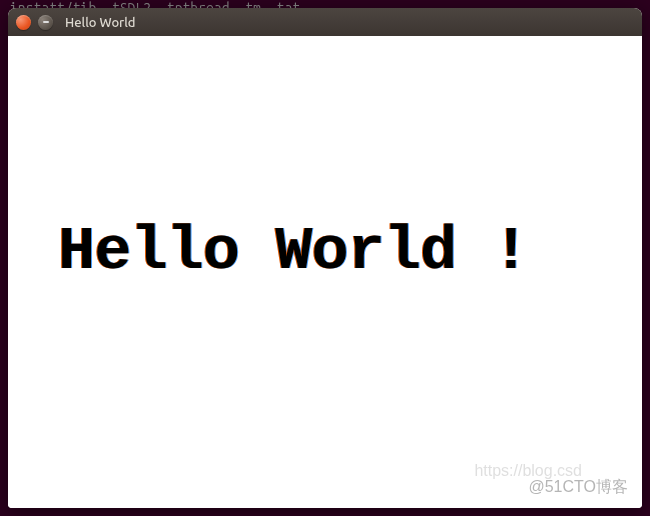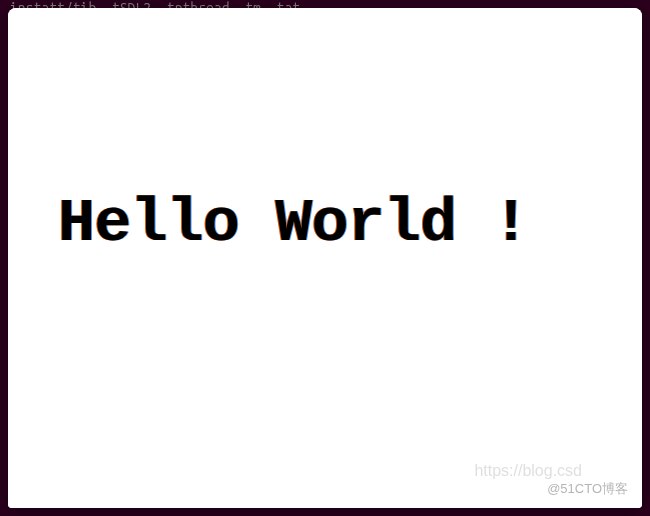--- a/index.html
+++ b/index.html
@@ -109,38 +109,45 @@
         -1px 0 0 #e05a00,
         1px 0 0 #4aa0ff;
       letter-spacing: -1px;
       white-space: pre;
     }
     .watermark {
       position: absolute;
       bottom: 10px;
       right: 14px;
       color: rgba(120,120,120,0.55);
-      font-size: 13px;
+      font-size: 16px;
       font-family: sans-serif;
     }
     .watermark-sub {
       position: absolute;
       bottom: 28px;
       right: 60px;
       color: rgba(150,150,150,0.3);
       font-size: 16px;
       font-family: sans-serif;
     }
   </style>
 </head>
 <body>
 
 <div class="terminal-bg">
   <div class="terminal-text">instatt/tib  tSDL2  tpthread  tm  tat</div>
 </div>
 
 <div class="window">
+  <div class="titlebar">
+    <div class="window-controls">
+      <div class="window-btn btn-close"></div>
+      <div class="window-btn btn-minimize"></div>
+    </div>
+    <div class="window-title">Hello World</div>
+  </div>
   <div class="content">
     <div class="hello-text">Hello World !</div>
     <div class="watermark-sub">https://blog.csd</div>
     <div class="watermark">@51CTO博客</div>
   </div>
 </div>
 
 </body></html>

